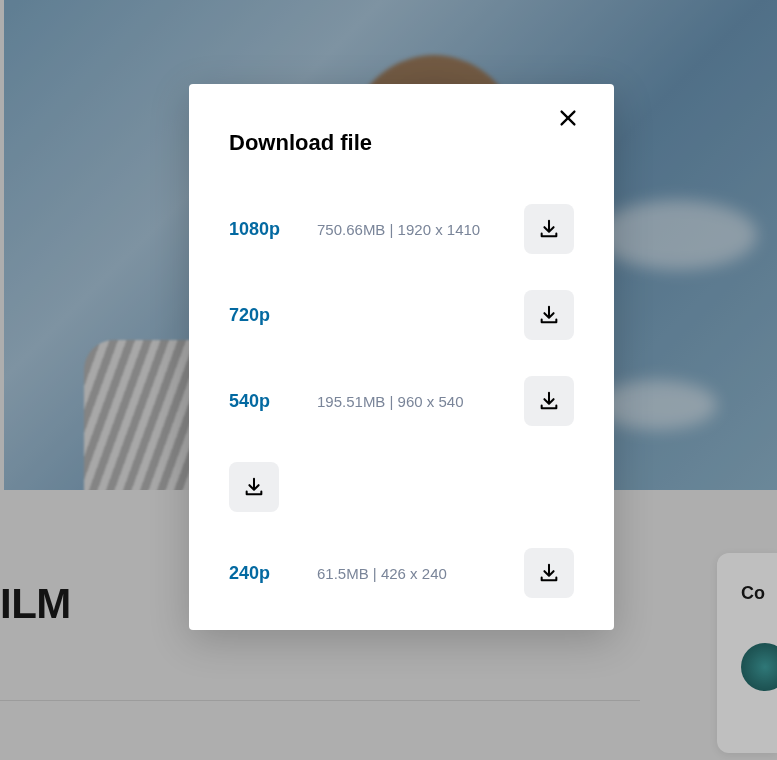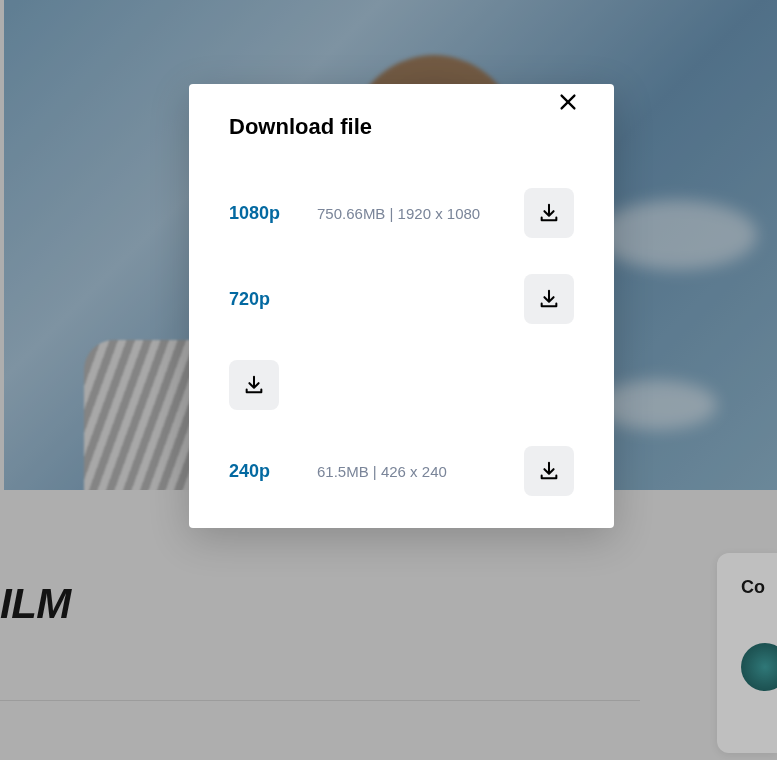--- a/index.html
+++ b/index.html
@@ -60,40 +60,39 @@
     .cloud2 { top: 380px; right: 60px; width: 120px; height: 50px; }
     .page-title {
       position: absolute;
       top: 580px;
       left: 0;
       padding-left: 0;
       font-size: 42px;
       font-weight: 800;
       color: #1a1a1a;
       letter-spacing: -0.5px;
-      font-style: italic;
     }
     .divider {
       position: absolute;
       top: 700px;
       left: 0;
       width: 640px;
       height: 1px;
       background: #d0d0d0;
     }
     .side-card {
       position: absolute;
       top: 553px;
       right: 0;
       width: 60px;
       height: 200px;
       background: #fff;
       border-radius: 12px 0 0 12px;
       box-shadow: 0 2px 8px rgba(0,0,0,0.08);
-      padding: 24px 0 0 24px;
+      padding: 30px 0 0 24px;
     }
     .side-card-title {
       font-size: 18px;
       font-weight: 700;
       color: #1a1a1a;
       white-space: nowrap;
     }
     .side-avatar {
       position: absolute;
       top: 90px;
@@ -114,21 +113,21 @@
     }
     .modal {
       position: absolute;
       top: 84px;
       left: 189px;
       width: 425px;
       background: #fff;
       border-radius: 4px;
       box-shadow: 0 10px 40px rgba(0,0,0,0.2);
       z-index: 3;
-      padding: 12px 40px 32px 40px;
+      padding: 28px 40px 32px 40px;
     }
     .modal-header {
       position: relative;
       margin-bottom: 48px;
     }
     .modal-title {
       font-size: 22px;
       font-weight: 700;
       color: #000;
       padding-top: 18px;
@@ -208,33 +207,46 @@
       <svg viewBox="0 0 24 24" fill="none" stroke="#000" stroke-width="2.5" stroke-linecap="round">
         <line x1="5" y1="5" x2="19" y2="19"></line>
         <line x1="19" y1="5" x2="5" y2="19"></line>
       </svg>
     </button>
   </div>
   <div id="options-container">
       <div class="option-row">
         <div class="option-left">
           <span class="option-label">1080p</span>
-          <span class="option-meta">750.66MB | 1920 x 1080</span>
+          <span class="option-meta">750.66MB | 1920 x 1410</span>
         </div>
         <button class="download-btn">
           <svg viewBox="0 0 24 24" fill="none" stroke="#000" stroke-width="2.2" stroke-linecap="round" stroke-linejoin="round">
             <path d="M12 3 L12 14"></path>
             <path d="M7 10 L12 15 L17 10"></path>
             <path d="M4 17 L4 20 L20 20 L20 17"></path>
           </svg>
         </button>
       </div>
       <div class="option-row">
         <div class="option-left">
           <span class="option-label">720p</span>
+        </div>
+        <button class="download-btn">
+          <svg viewBox="0 0 24 24" fill="none" stroke="#000" stroke-width="2.2" stroke-linecap="round" stroke-linejoin="round">
+            <path d="M12 3 L12 14"></path>
+            <path d="M7 10 L12 15 L17 10"></path>
+            <path d="M4 17 L4 20 L20 20 L20 17"></path>
+          </svg>
+        </button>
+      </div>
+      <div class="option-row">
+        <div class="option-left">
+          <span class="option-label">540p</span>
+          <span class="option-meta">195.51MB | 960 x 540</span>
         </div>
         <button class="download-btn">
           <svg viewBox="0 0 24 24" fill="none" stroke="#000" stroke-width="2.2" stroke-linecap="round" stroke-linejoin="round">
             <path d="M12 3 L12 14"></path>
             <path d="M7 10 L12 15 L17 10"></path>
             <path d="M4 17 L4 20 L20 20 L20 17"></path>
           </svg>
         </button>
       </div>
       <div class="option-row">

